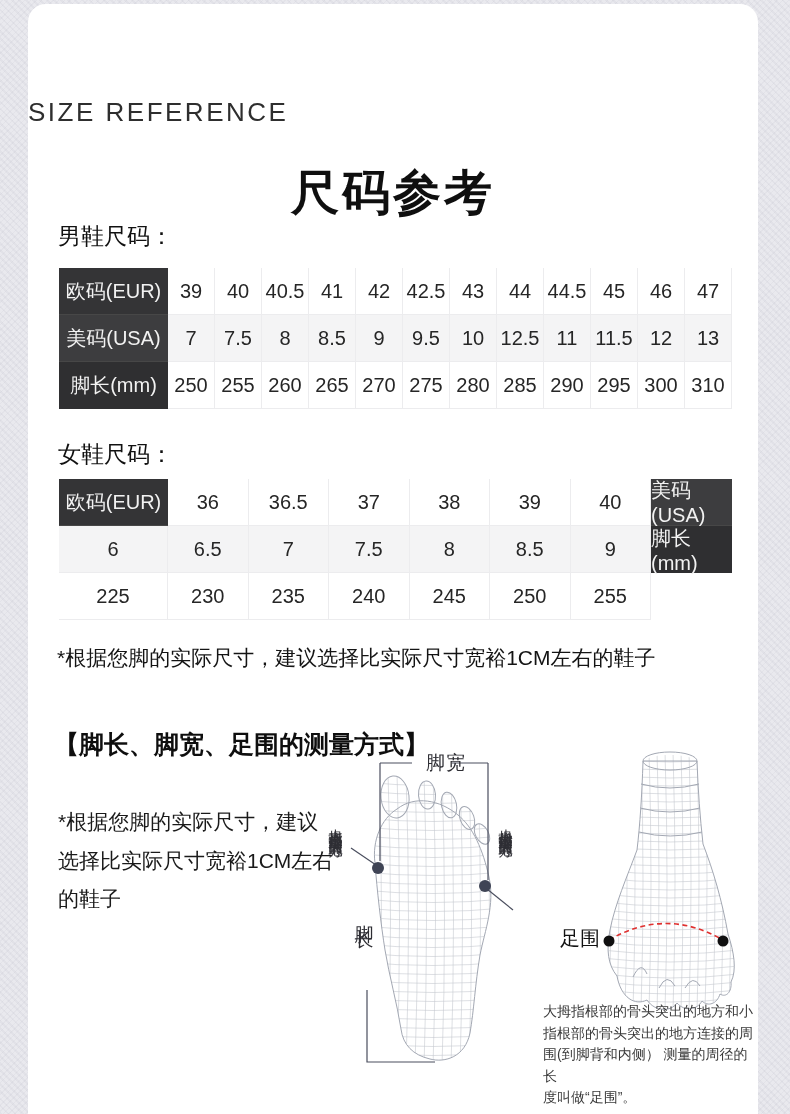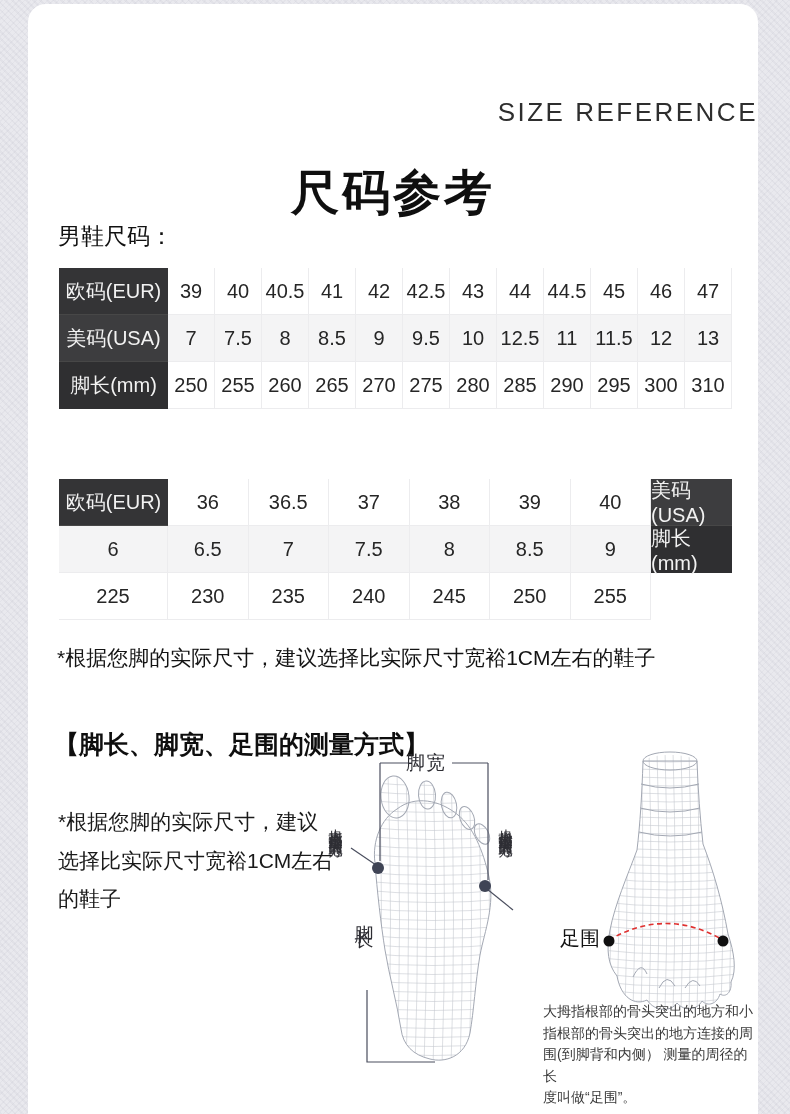--- a/index.html
+++ b/index.html
@@ -11,21 +11,21 @@
     background-image:
       repeating-linear-gradient(45deg, rgba(110,110,135,.06) 0 2px, rgba(255,255,255,0) 2px 5px),
       repeating-linear-gradient(-45deg, rgba(110,110,135,.05) 0 1px, rgba(255,255,255,0) 1px 4px);
   }
   .card {
     position:absolute; left:28px; top:4px; width:730px; height:1110px;
     background:#ffffff; border-radius:18px 18px 0 0;
   }
   .abs { position:absolute; }
   .title-en {
-    left:28px; top:97px; width:730px; text-align:right;
+    left:28px; top:97px; width:730px; text-align:left;
     font-size:26px; letter-spacing:2.5px; color:#2e2e2e; font-weight:500;
   }
   .title-zh {
     left:28px; top:128px; width:730px; text-align:center;
     font-size:48px; font-weight:700; letter-spacing:3px; color:#0f0f0f;margin-top:33px;
   }
   .section-label { left:58px; font-size:23px; font-weight:500; color:#111; }
   .size-table { left:59px; display:grid; }
   .men-table   { top:268px; grid-template-columns:109px repeat(12,47px); }
   .women-table { top:479px; grid-template-columns:109px repeat(7,80.5px); }
@@ -39,21 +39,21 @@
   .cell.head.r2 { background:#2f2f31; border-bottom:none; }
   .cell.val { color:#262626; background:#fff; border-right:1px solid #ececee; border-bottom:1px solid #ececee; }
   .cell.val.r1 { background:#f4f4f5; }
   .note { left:57px; top:644px; font-size:21px; color:#141414; }
   .measure-heading { left:54px; top:728px; font-size:25px; font-weight:700; color:#0e0e0e; }
   .measure-para {
     left:58px; top:803px; width:285px; font-size:21px; color:#1a1a1a;
     line-height:38.5px; white-space:pre-line;
   }
   .diag-label { color:#2d2d33; }
-  .lbl-width { left:406px; top:750px; width:60px; text-align:left; font-size:19px; letter-spacing:1px; }
+  .lbl-width { left:406px; top:750px; width:60px; text-align:right; font-size:19px; letter-spacing:1px; }
   .v-label {
     writing-mode:vertical-rl; text-orientation:upright;
     font-size:14px; letter-spacing:1.2px; color:#2f2f35; height:205px;
   }
   .lbl-bigtoe { left:327px; top:818px; }
   .lbl-littletoe { left:497px; top:818px; }
   .lbl-length { left:351px; top:910px; writing-mode:vertical-rl; text-orientation:upright;
     font-size:19px; letter-spacing:4px; color:#2d2d33; height:70px; }
   .lbl-girth { left:560px; top:925px; font-size:20px; color:#121212; }
   .girth-caption {
@@ -106,20 +106,21 @@
       <div class="cell val r2">270</div>
       <div class="cell val r2">275</div>
       <div class="cell val r2">280</div>
       <div class="cell val r2">285</div>
       <div class="cell val r2">290</div>
       <div class="cell val r2">295</div>
       <div class="cell val r2">300</div>
       <div class="cell val r2">310</div>
     </div>
 
+  <div class="abs section-label" style="top:439px">女鞋尺码：</div>
   <div class="abs size-table women-table" id="women-table">
       <div class="cell head r0">欧码(EUR)</div>
       <div class="cell val r0">36</div>
       <div class="cell val r0">36.5</div>
       <div class="cell val r0">37</div>
       <div class="cell val r0">38</div>
       <div class="cell val r0">39</div>
       <div class="cell val r0">40</div>
       <div class="cell head r1">美码(USA)</div>
       <div class="cell val r1">6</div>

